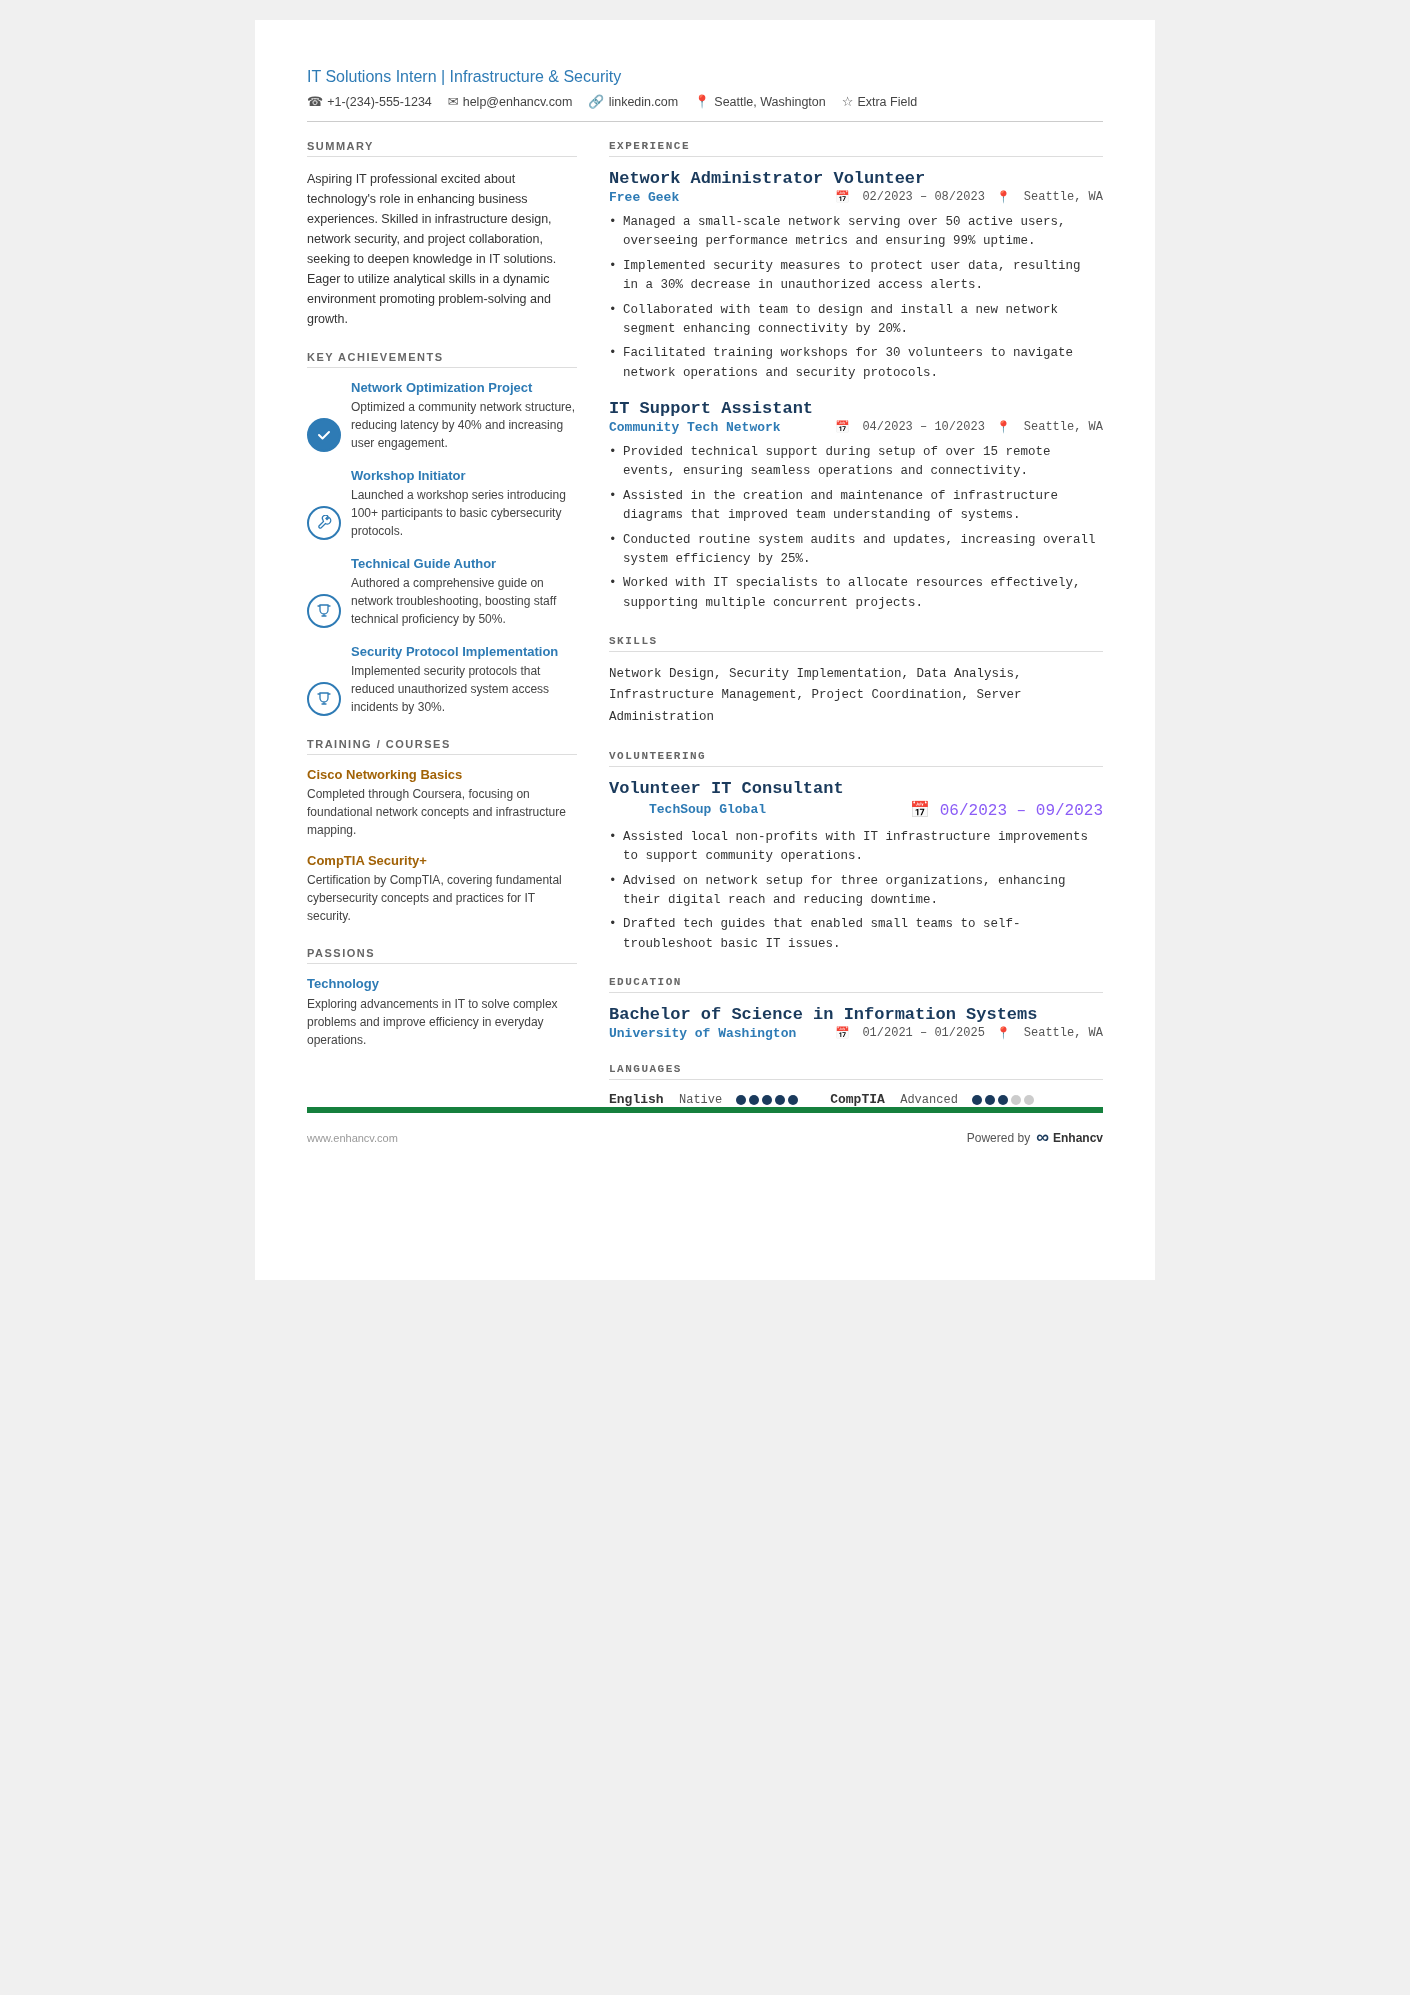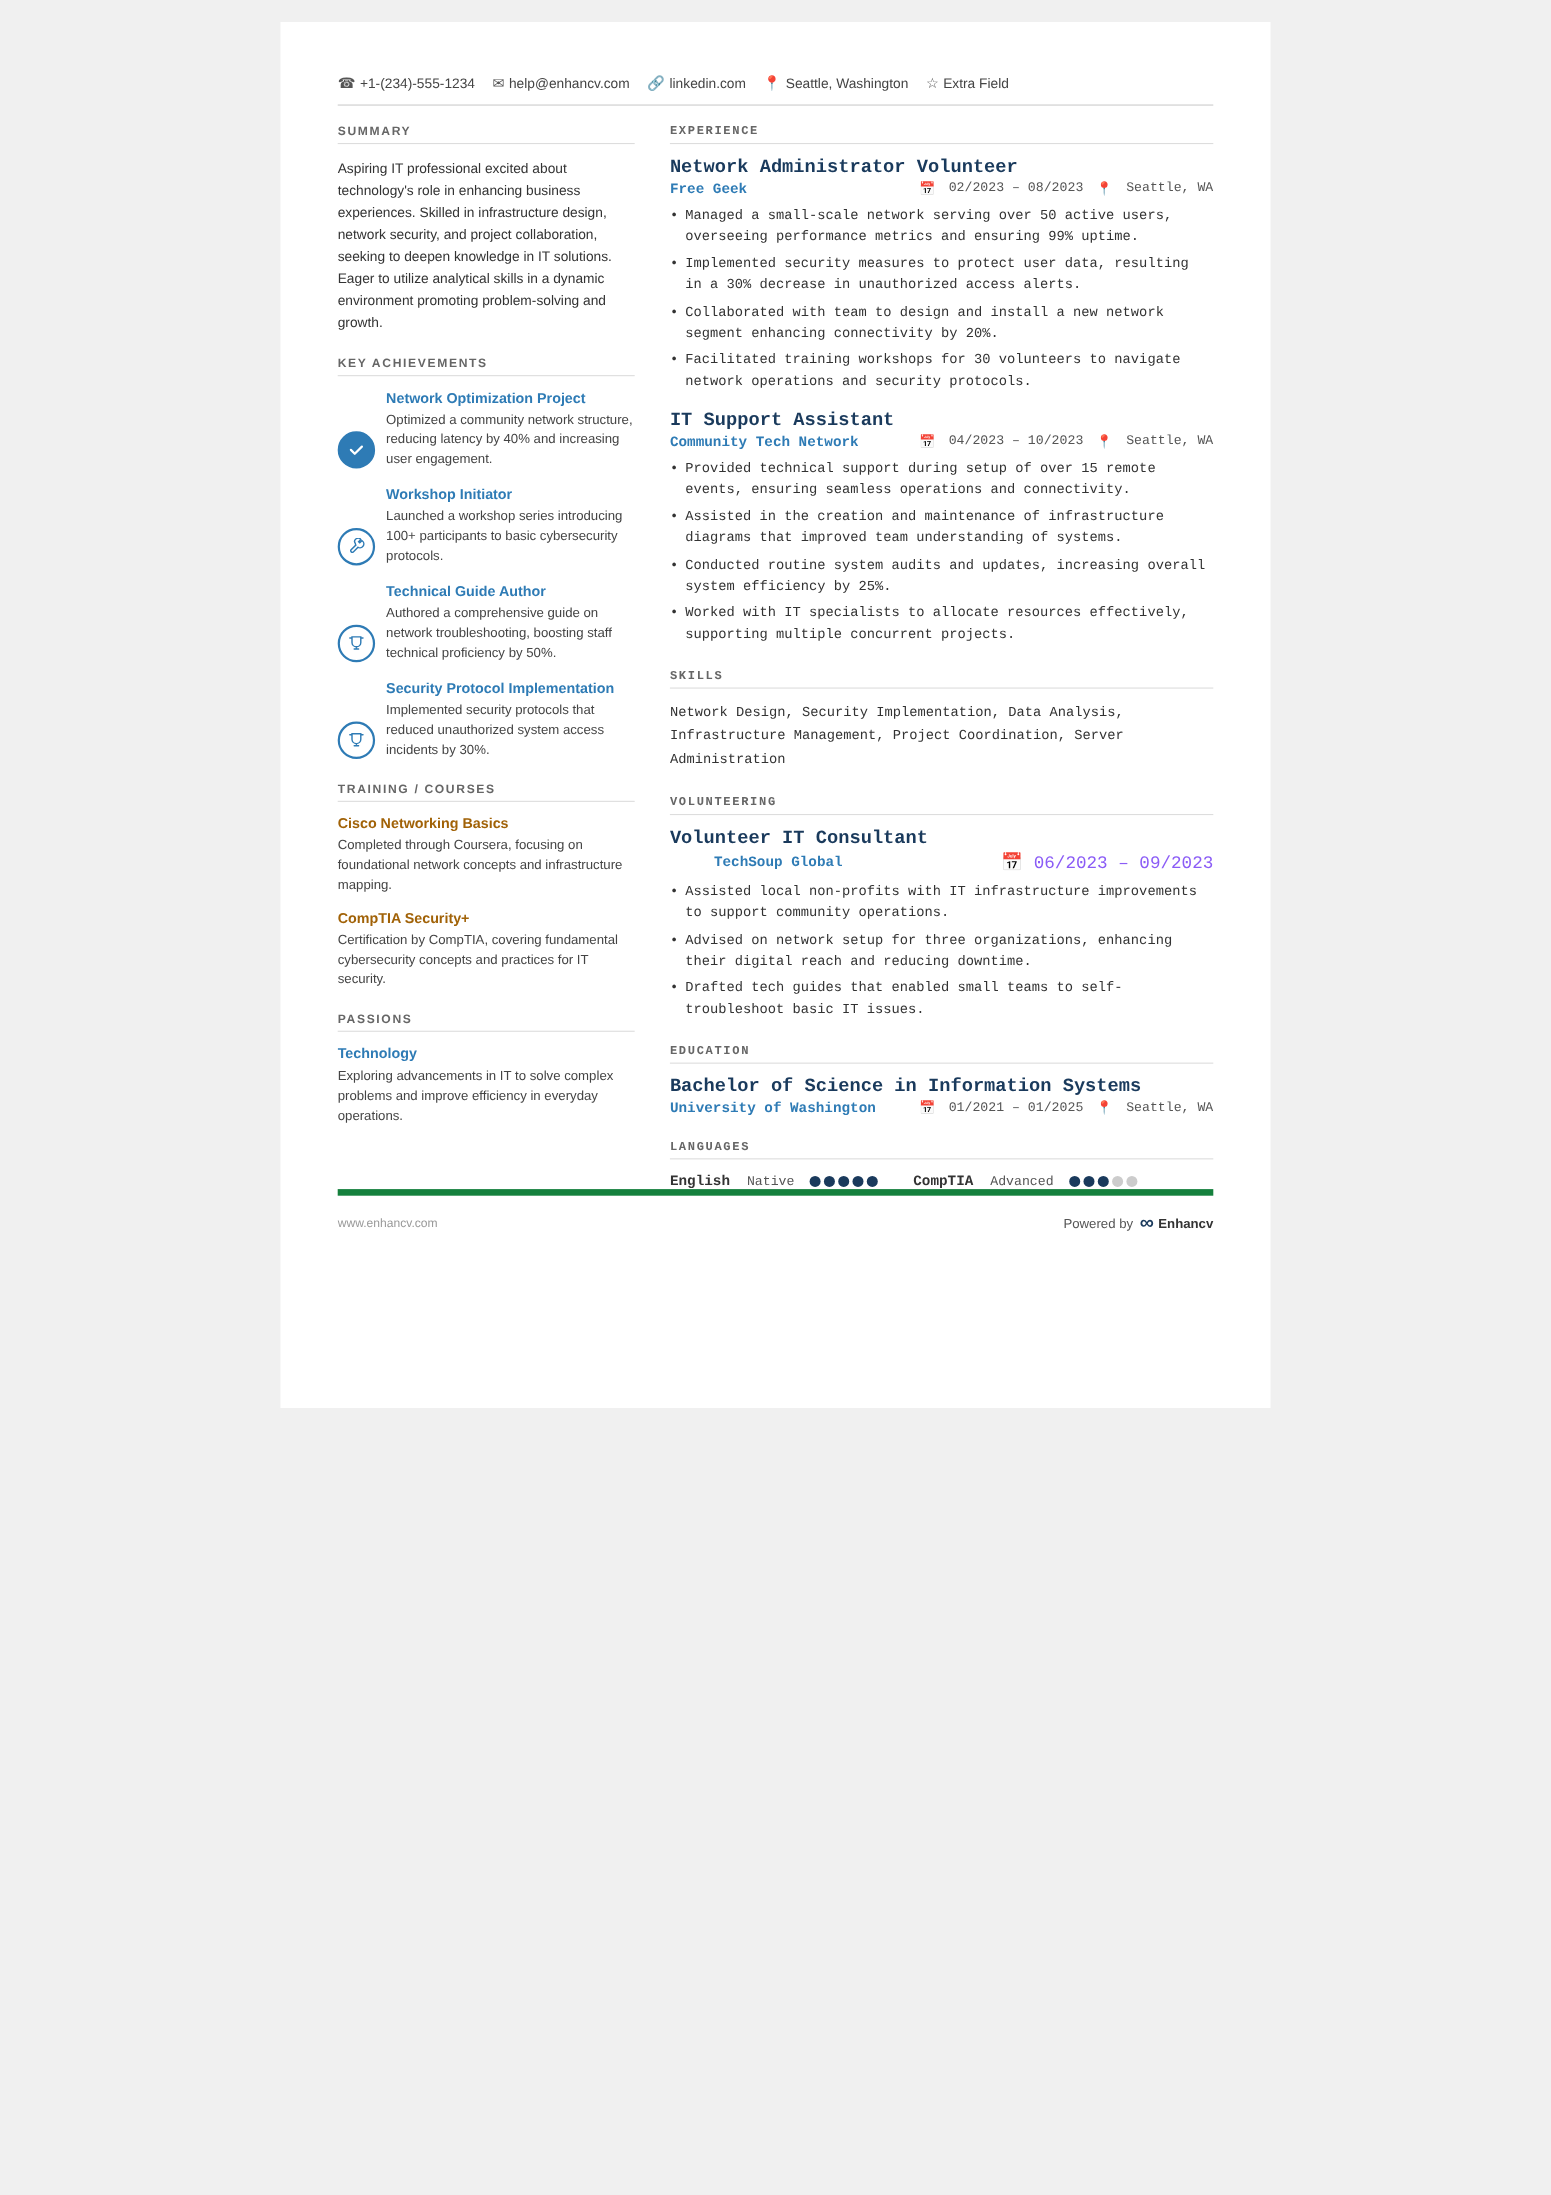--- a/index.html
+++ b/index.html
@@ -305,20 +305,21 @@
       font-size: 18px;
       color: #1a3a5c;
     }
   </style>
 </head>
 <body>
 
 <div class="resume-page">
 
   <div class="header">
+    <div class="header-title">IT Solutions Intern | Infrastructure &amp; Security</div>
     <div class="header-contacts">
       <div class="contact-item">
         <span class="contact-icon">☎</span>
         <span>+1-(234)-555-1234</span>
       </div>
       <div class="contact-item">
         <span class="contact-icon">✉</span>
         <span>help@enhancv.com</span>
       </div>
       <div class="contact-item">

